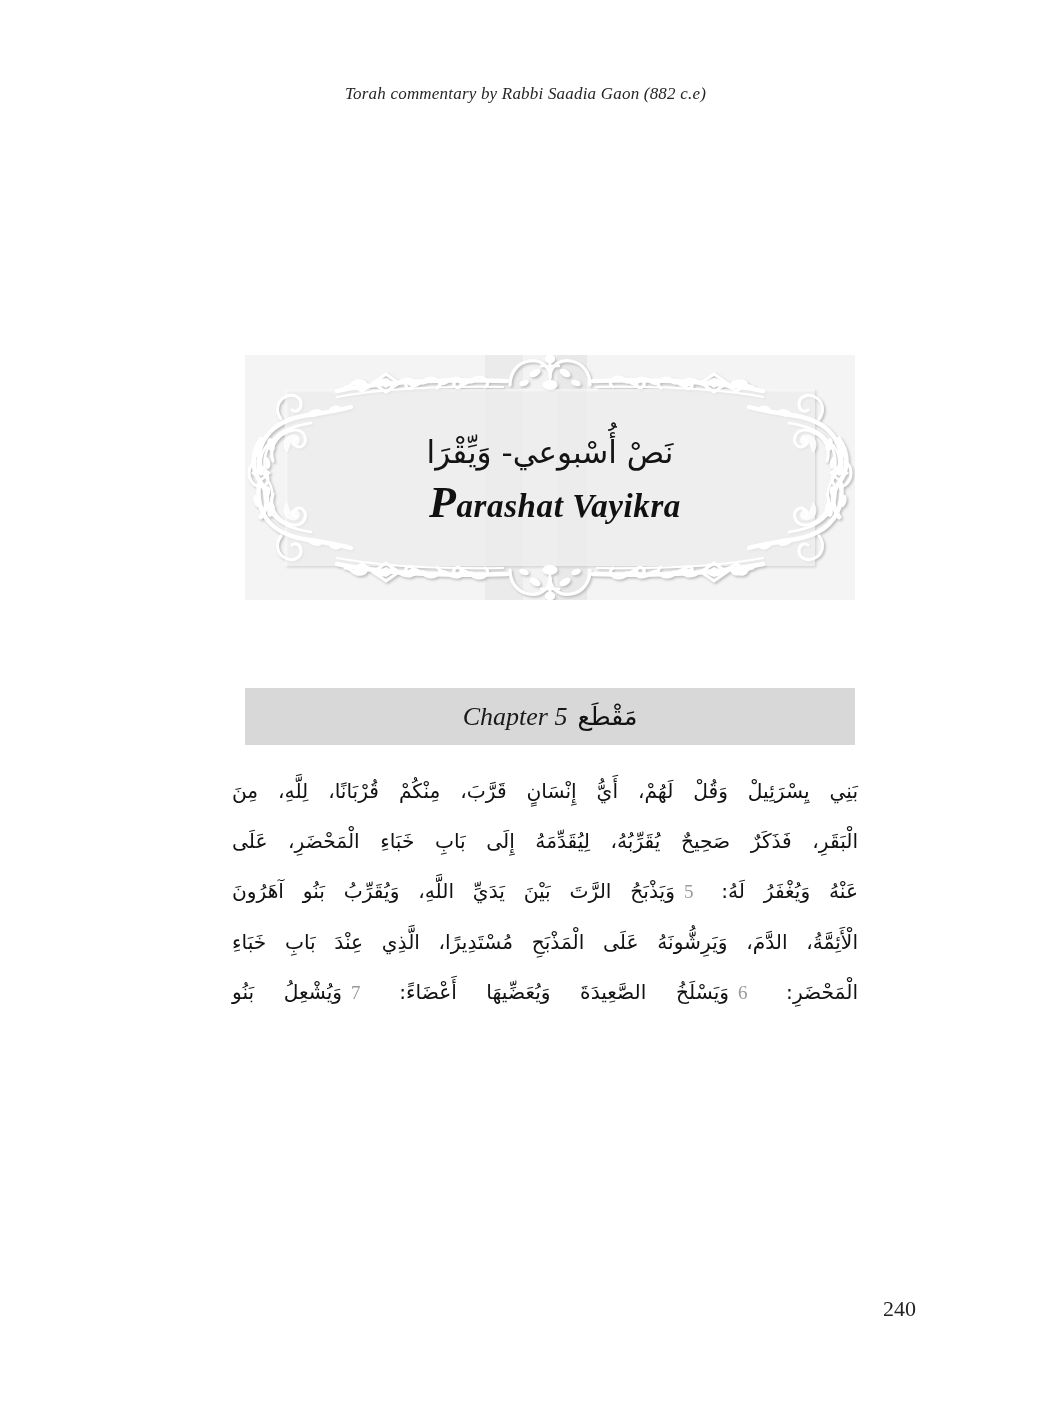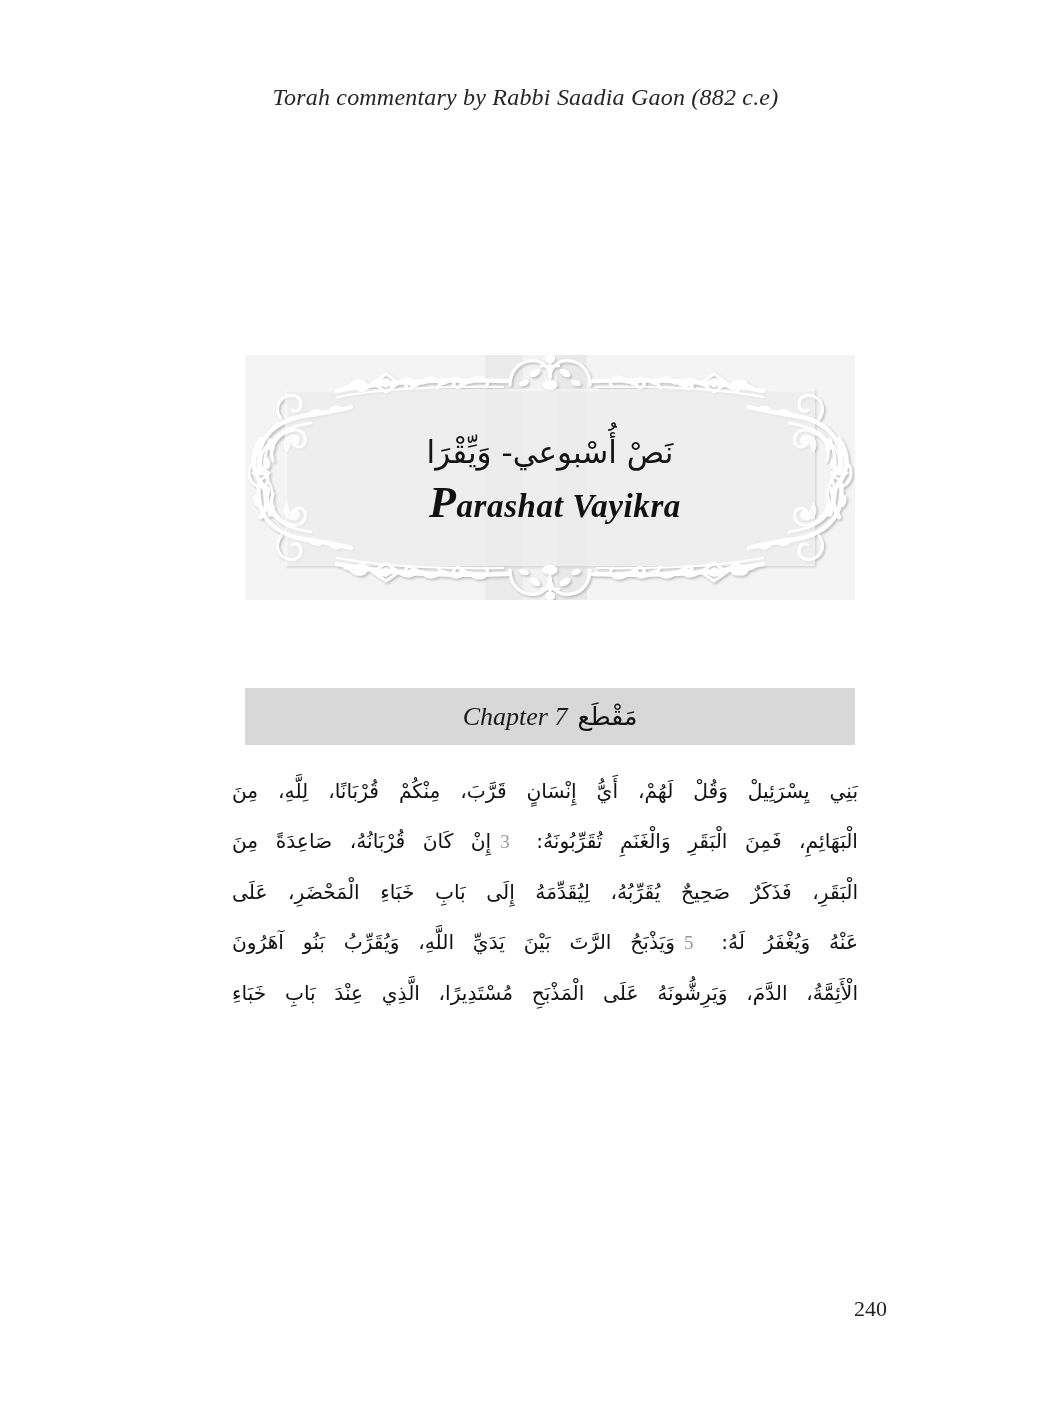--- a/index.html
+++ b/index.html
@@ -18,21 +18,21 @@
 
   
   .running-head {
     position: absolute;
     top: 84px;
     left: 0;
     width: 1051px;
     text-align: center;
     font-family: "Liberation Serif", "DejaVu Serif", serif;
     font-style: italic;
-    font-size: 24px;
+    font-size: 17px;
     letter-spacing: 0.2px;
     color: #262626;
   }
 
   
   .title-plate {
     position: absolute;
     left: 245px;
     top: 355px;
     width: 610px;
@@ -156,21 +156,21 @@
     font-size: 19px;
     font-weight: normal;
     padding: 0 9px;
     direction: ltr;
     unicode-bidi: embed;
   }
 
   
   .folio {
     position: absolute;
-    right: 164px;
+    right: 135px;
     top: 1296px;
     font-family: "Liberation Serif", "DejaVu Serif", serif;
     font-size: 22px;
     color: #222222;
   }
 </style>
 </head>
 <body>
 
 <div class="running-head">Torah commentary by Rabbi Saadia Gaon (882 c.e)</div>
@@ -334,25 +334,25 @@
     <div class="plate-arabic">نَصْ أُسْبوعي- وَيِّقْرَا</div>
     <div class="plate-latin">
       <span class="drop">P</span><span>arashat Vayikra</span>
     </div>
   </div>
 </div>
 
 <div class="chapter-band">
   <div class="chap-row">
     <span class="chap-ar">مَقْطَع</span>
-    <span class="chap-en">Chapter 7</span>
+    <span class="chap-en">Chapter 5</span>
   </div>
 </div>
 
 <div class="body-text" id="body-text">
     <span class="ln"><span>بَنِي يِسْرَئِيلْ وَقُلْ لَهُمْ، أَيُّ إِنْسَانٍ قَرَّبَ، مِنْكُمْ قُرْبَانًا، لِلَّهِ، مِنَ</span></span>
-    <span class="ln"><span>الْبَهَائِمِ، فَمِنَ الْبَقَرِ وَالْغَنَمِ تُقَرِّبُونَهُ:</span> <span class="vnum">3</span><span>إِنْ كَانَ قُرْبَانُهُ، صَاعِدَةً مِنَ</span></span>
     <span class="ln"><span>الْبَقَرِ، فَذَكَرٌ صَحِيحٌ يُقَرِّبُهُ، لِيُقَدِّمَهُ إِلَى بَابِ خَبَاءِ الْمَحْضَرِ، عَلَى</span></span>
     <span class="ln"><span>عَنْهُ وَيُغْفَرُ لَهُ:</span> <span class="vnum">5</span><span>وَيَذْبَحُ الرَّتَ بَيْنَ يَدَيِّ اللَّهِ، وَيُقَرِّبُ بَنُو آهَرُونَ</span></span>
     <span class="ln"><span>الْأَئِمَّةُ، الدَّمَ، وَيَرِشُّونَهُ عَلَى الْمَذْبَحِ مُسْتَدِيرًا، الَّذِي عِنْدَ بَابِ خَبَاءِ</span></span>
+    <span class="ln"><span>الْمَحْضَرِ:</span> <span class="vnum">6</span><span>وَيَسْلَخُ الصَّعِيدَةَ وَيُعَضِّيهَا أَعْضَاءً:</span> <span class="vnum">7</span><span>وَيُشْعِلُ بَنُو</span></span>
   </div>
 
 <div class="folio">240</div>
 
 </body></html>

